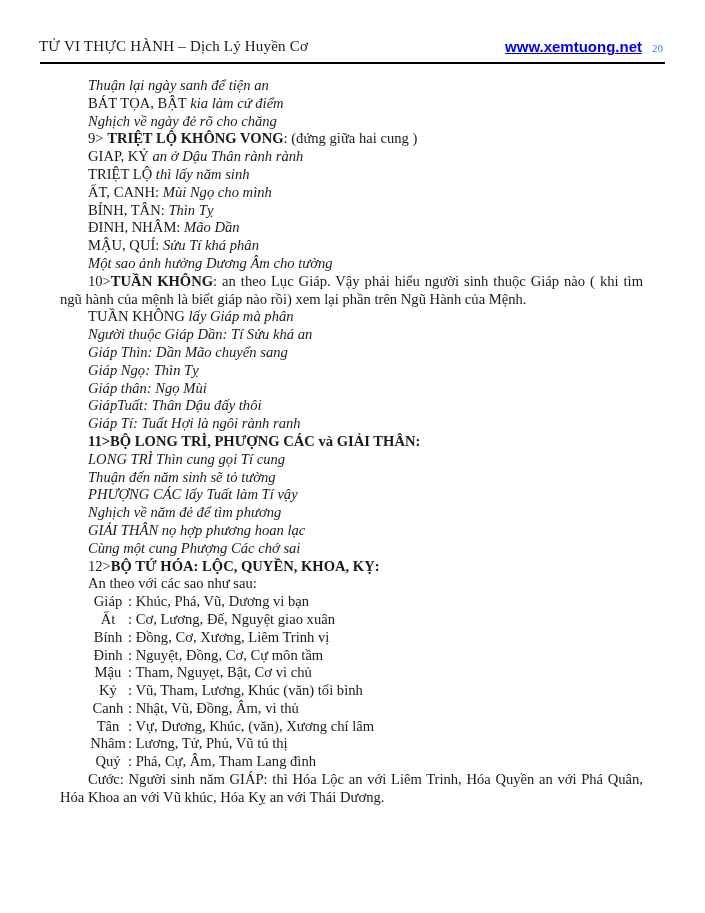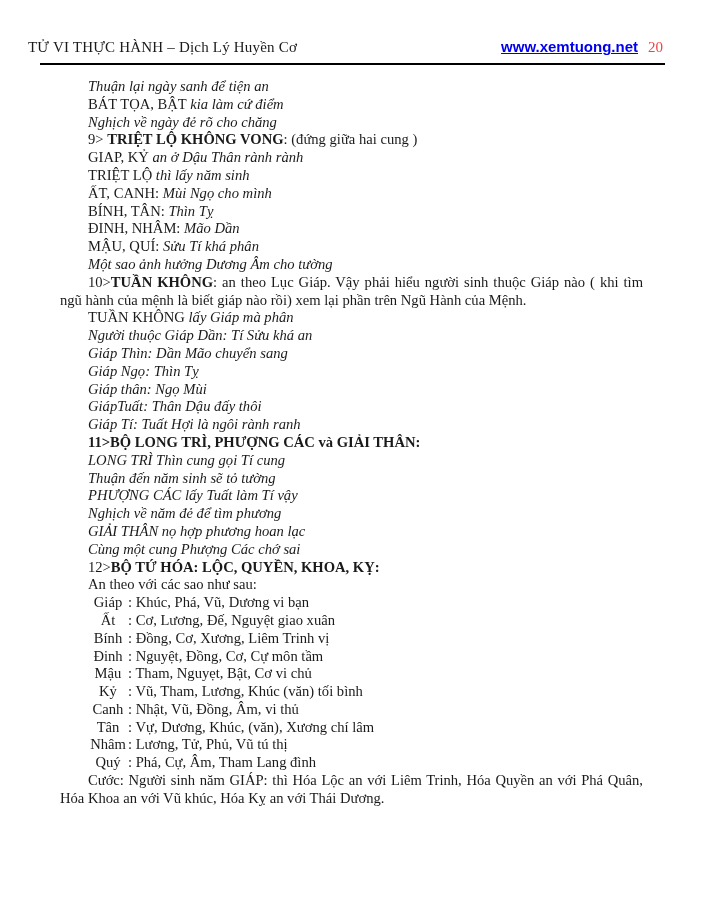--- a/index.html
+++ b/index.html
@@ -4,37 +4,37 @@
 <style>
   html, body { margin: 0; padding: 0; }
   body {
     width: 705px; height: 913px;
     background: #ffffff;
     font-family: "Liberation Serif", serif;
     color: #1a1a1a;
     overflow: hidden;
   }
   .page-header {
-    margin: 38px 42px 0 28px;
+    margin: 38px 42px 0 39px;
     display: flex;
     justify-content: space-between;
     align-items: flex-end;
     font-size: 15px;
     gap: 33px;
   }
   .doc-title { letter-spacing: 0.2px; white-space: nowrap; }
   .header-right { display: flex; align-items: baseline; gap: 10px; }
   .site-link {
     font-family: "Liberation Sans", sans-serif;
     font-weight: bold;
     color: #0000ee;
     text-decoration: underline;
     font-size: 15px;
   }
-  .page-number { font-size: 15px; color: #ef4444; }
+  .page-number { font-size: 11px; color: #3b82f6; }
   .header-rule {
     border: none;
     border-top: 2px solid #000000;
     margin: 7px 40px 0 40px;
   }
   .page-body {
     padding: 13px 62px 0 60px;
     font-size: 14.6px;
     line-height: 17.8px;
   }

